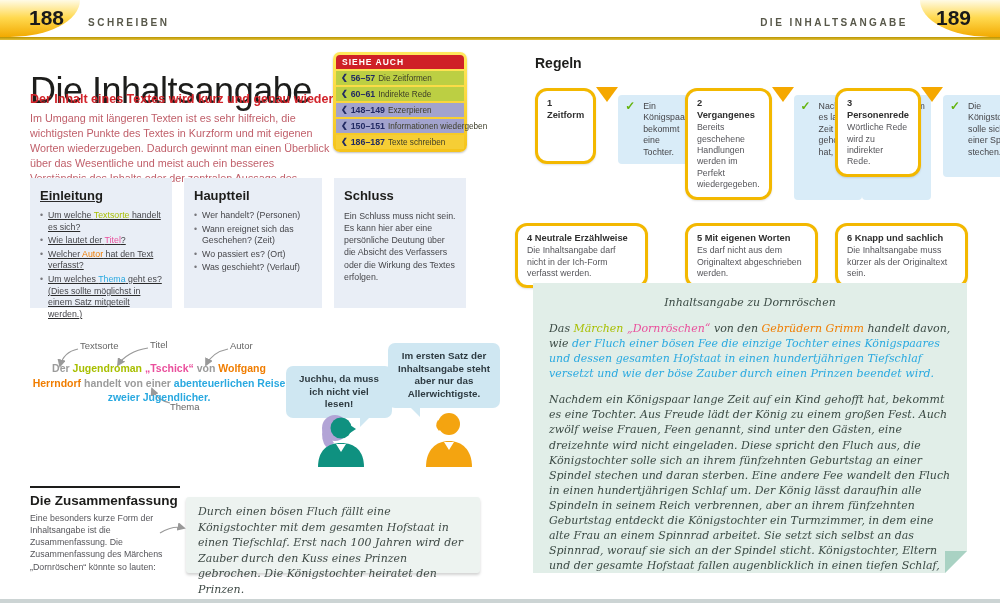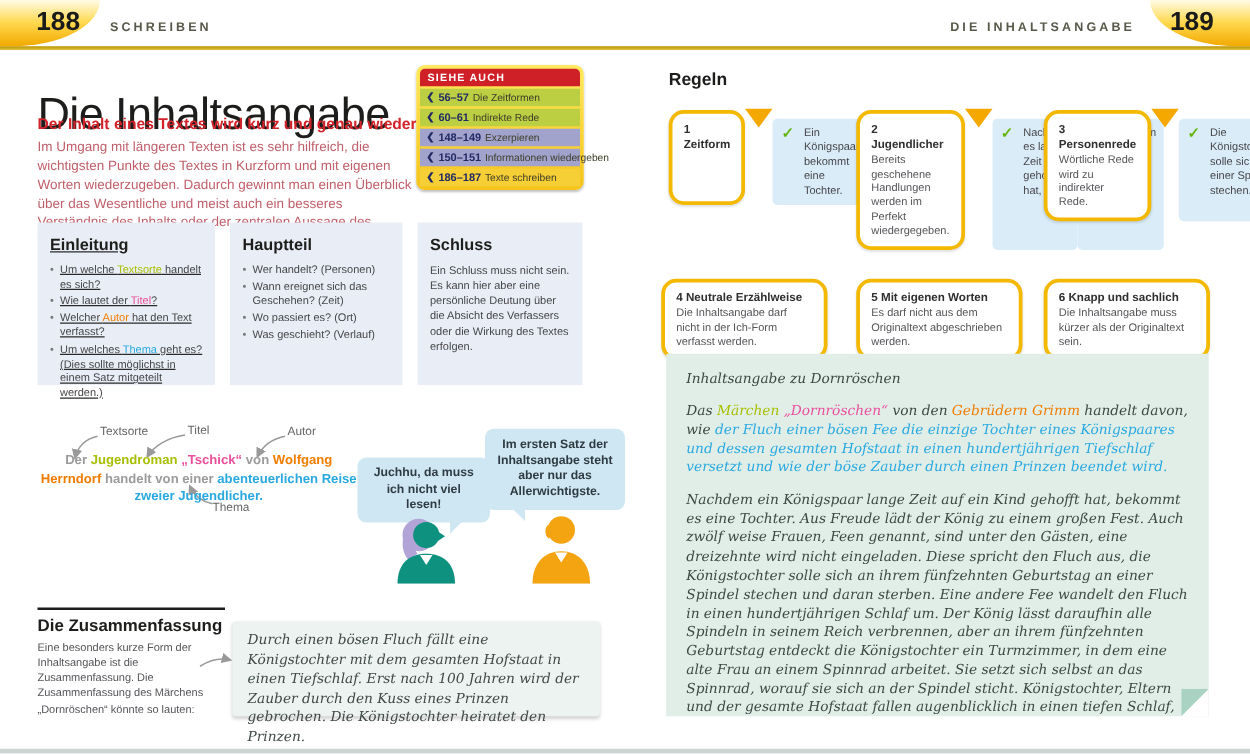--- a/index.html
+++ b/index.html
@@ -92,21 +92,21 @@
   .strike{text-decoration:line-through;}
   .bold{font-weight:bold;}
 
   .c-green{color:#a8bf00;}
   .c-pink{color:#ea4f9c;}
   .c-orange{color:#f07d00;}
   .c-blue{color:#2aa9e0;}
 
   .dorn{position:absolute;left:533px;top:283px;width:434px;height:290px;background:#e1eee8;
         padding:12px 16px;box-sizing:border-box;overflow:hidden;}
-  .dorn-title{margin:0 0 12px;font-size:11px;color:#31403b;}
+  .dorn-title{margin:0 0 12px;font-size:11px;color:#31403b;text-align:center;}
   .dorn p{margin:0 0 11px;font-size:11px;line-height:1.37;color:#3b4a44;}
   .dogear{position:absolute;right:0;bottom:0;}
 
   .bottom-edge{position:absolute;left:0;bottom:0;width:100%;height:4px;background:#ccd4d4;}
   svg.overlay{position:absolute;pointer-events:none;}
 </style>
 </head>
 <body>
 
 <div class="spread">
@@ -246,21 +246,21 @@
       <span><span>Ein Königspaar bekommt eine Tochter.</span></span>
     </div>
     <div class="ex bad">
       <span class="mark">✕</span>
       <span><span>Ein Königspaar </span><span class="strike">bekam</span><span> eine Tochter.</span></span>
     </div>
   </div>
 
   <div class="rcol" style="left:685px;top:88px;">
     <div class="rulebox">
-      <div class="rt"><span>2</span> <span>Jugendlicher</span></div>
+      <div class="rt"><span>2</span> <span>Vergangenes</span></div>
       <div>Bereits geschehene Handlungen werden im Perfekt wiedergegeben.</div>
     </div>
     <div class="downarrow"></div>
     <div class="ex good">
       <span class="mark">✓</span>
       <span><span>Nachdem es lange Zeit gehofft hat, ...</span></span>
     </div>
     <div class="ex bad">
       <span class="mark">✕</span>
       <span><span>Nachdem es lange Zeit </span><span class="strike">hoffte,</span><span> ...</span></span>
@@ -276,21 +276,21 @@
     <div class="ex good">
       <span class="mark">✓</span>
       <span><span>Die Königstochter solle sich an einer Spindel stechen.</span></span>
     </div>
     <div class="ex bad">
       <span class="mark">✕</span>
       <span><span class="strike">„Du sollst dich an einer Spindel stechen!“</span></span>
     </div>
   </div>
 
-  <div class="rcol" style="left:529px;top:223px;">
+  <div class="rcol" style="left:515px;top:223px;">
     <div class="rulebox">
       <div class="rt"><span>4</span> <span>Neutrale Erzählweise</span></div>
       <div>Die Inhaltsangabe darf nicht in der Ich-Form verfasst werden.</div>
     </div>
   </div>
   <div class="rcol" style="left:685px;top:223px;">
     <div class="rulebox">
       <div class="rt"><span>5</span> <span>Mit eigenen Worten</span></div>
       <div>Es darf nicht aus dem Originaltext abgeschrieben werden.</div>
     </div>

